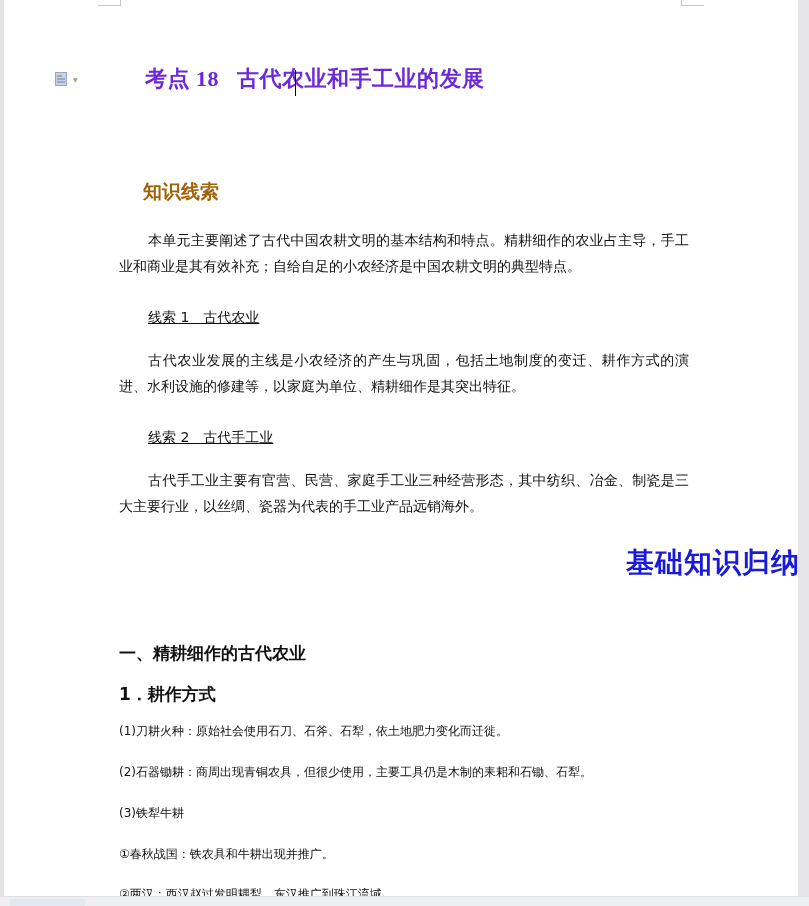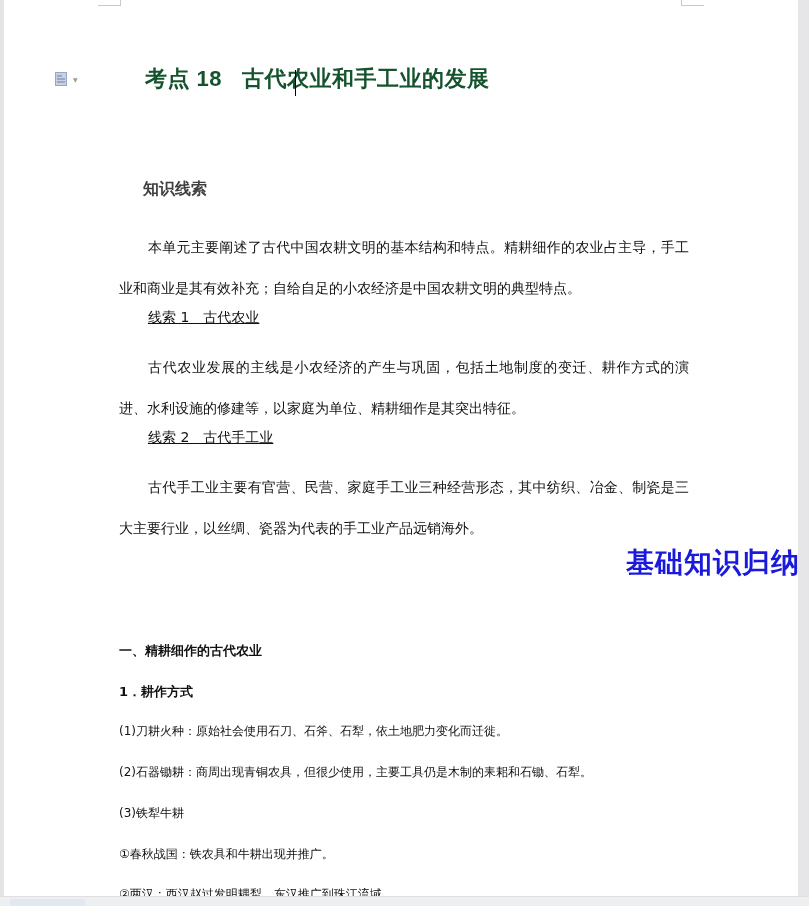--- a/index.html
+++ b/index.html
@@ -11,42 +11,42 @@
   .left-gutter { position:absolute; left:0; top:0; width:4px; height:906px; background:#e4e4e6; }
   .right-bar { position:absolute; left:798px; top:0; width:11px; height:896px; background:#e6e6e8; }
   .page { position:absolute; left:4px; top:0; width:794px; height:896px; background:#ffffff; }
   .corner-mark { position:absolute; width:22px; height:5px; border-bottom:1px solid #c8c8c8; }
   .corner-left { left:98px; top:0; border-right:1px solid #c8c8c8; }
   .corner-right { left:681px; top:0; border-left:1px solid #c8c8c8; }
   .doc-icon { position:absolute; left:55px; top:72px; width:12px; height:14px; }
   .doc-caret { position:absolute; left:73px; top:76px; font-size:6px; color:#999; }
   .title {
     position:absolute; left:145px; top:64px;
-    font-family:Liberation Sans, sans-serif; font-weight:bold;
-    font-size:22px; color:#14532d; white-space:pre; letter-spacing:0.5px;
+    font-family:Liberation Serif, serif; font-weight:bold;
+    font-size:22px; color:#6d28d9; white-space:pre; letter-spacing:0.5px;
   }
   .cursor { position:absolute; left:295px; top:70px; width:1px; height:26px; background:#000; }
   .red-heading {
     position:absolute; left:143px; top:179px;
     font-family:"DejaVu Serif","Liberation Serif",serif; font-weight:bold;
-    font-size:16px; color:#404040;
+    font-size:19px; color:#a16207;
   }
   .para {
     position:absolute; left:119px; width:570px;
-    font-size:14px; line-height:41px; color:#111; text-indent:29px;
+    font-size:14px; line-height:26px; color:#111; text-indent:29px;
     text-align:justify;
   }
   .line { position:absolute; left:148px; font-size:14px; color:#111; white-space:pre;text-decoration:underline; }
   .blue-heading {
     position:absolute; left:0; width:800px; top:544px; text-align:right;
     font-family:"DejaVu Serif","Liberation Serif",serif; font-weight:bold;
     font-size:28px; color:#1a1adc; letter-spacing:1px;
   }
   .item { position:absolute; left:119px; font-size:12px; color:#111; white-space:pre; }
-  .bold { font-weight:bold; font-size:13px; }
+  .bold { font-weight:bold; font-size:17px; }
   .u { }
   .hscroll { position:absolute; left:0; top:896px; width:809px; height:10px; background:#eeeff1; border-top:1px solid #e0e0e2; }
   .hthumb { position:absolute; left:10px; top:899px; width:75px; height:7px; background:#e2e8f0; }
 </style>
 </head>
 <body>
 
 <div class="left-gutter"></div>
 <div class="page"></div>
 <div class="right-bar"></div>

